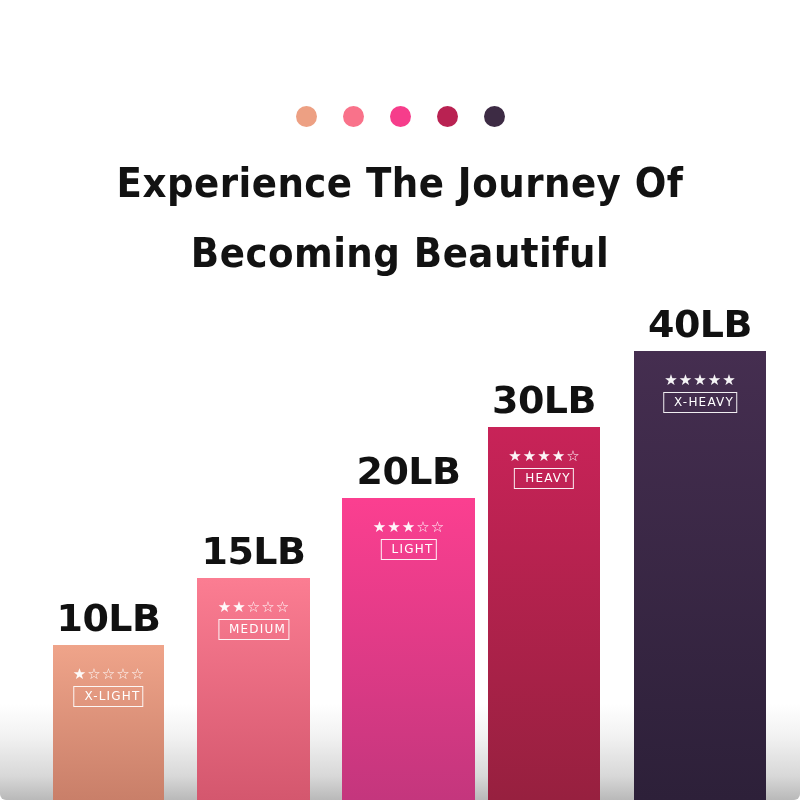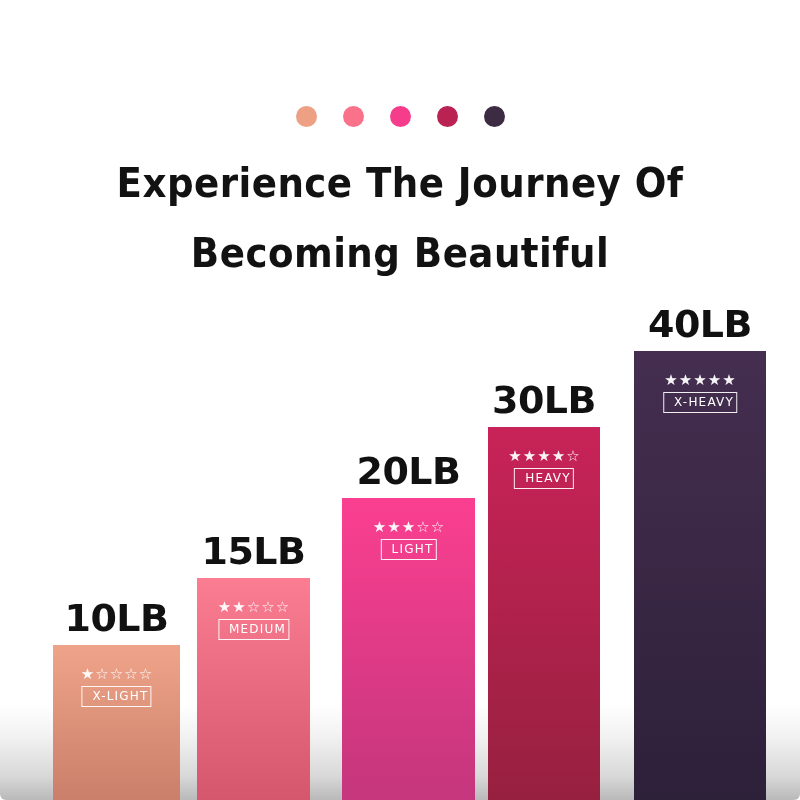--- a/index.html
+++ b/index.html
@@ -143,21 +143,21 @@
       <span class="dot" style="background: rgb(185, 34, 82);"></span>
       <span class="dot" style="background: rgb(61, 43, 68);"></span>
     </div>
 
   <div id="heading">
     <span class="hline">Experience The Journey Of</span>
     <span class="hline">Becoming Beautiful</span>
   </div>
 
   <div id="chart">
-      <div class="bar-group" style="left: 53px; width: 127px; height: 155px;">
+      <div class="bar-group" style="left: 53px; width: 111px; height: 155px;">
         <div class="bar" style="height: 100%; background: linear-gradient(rgb(239, 164, 138) 0%, rgb(201, 127, 105) 100%);"></div>
         <div class="bar-label" style="bottom: 163px;">10LB</div>
         <div class="badge-block" style="bottom: 93px;">
           <div class="stars">
             <span class="star">★</span>
             <span class="star">☆</span>
             <span class="star">☆</span>
             <span class="star">☆</span>
             <span class="star">☆</span>
           </div>

